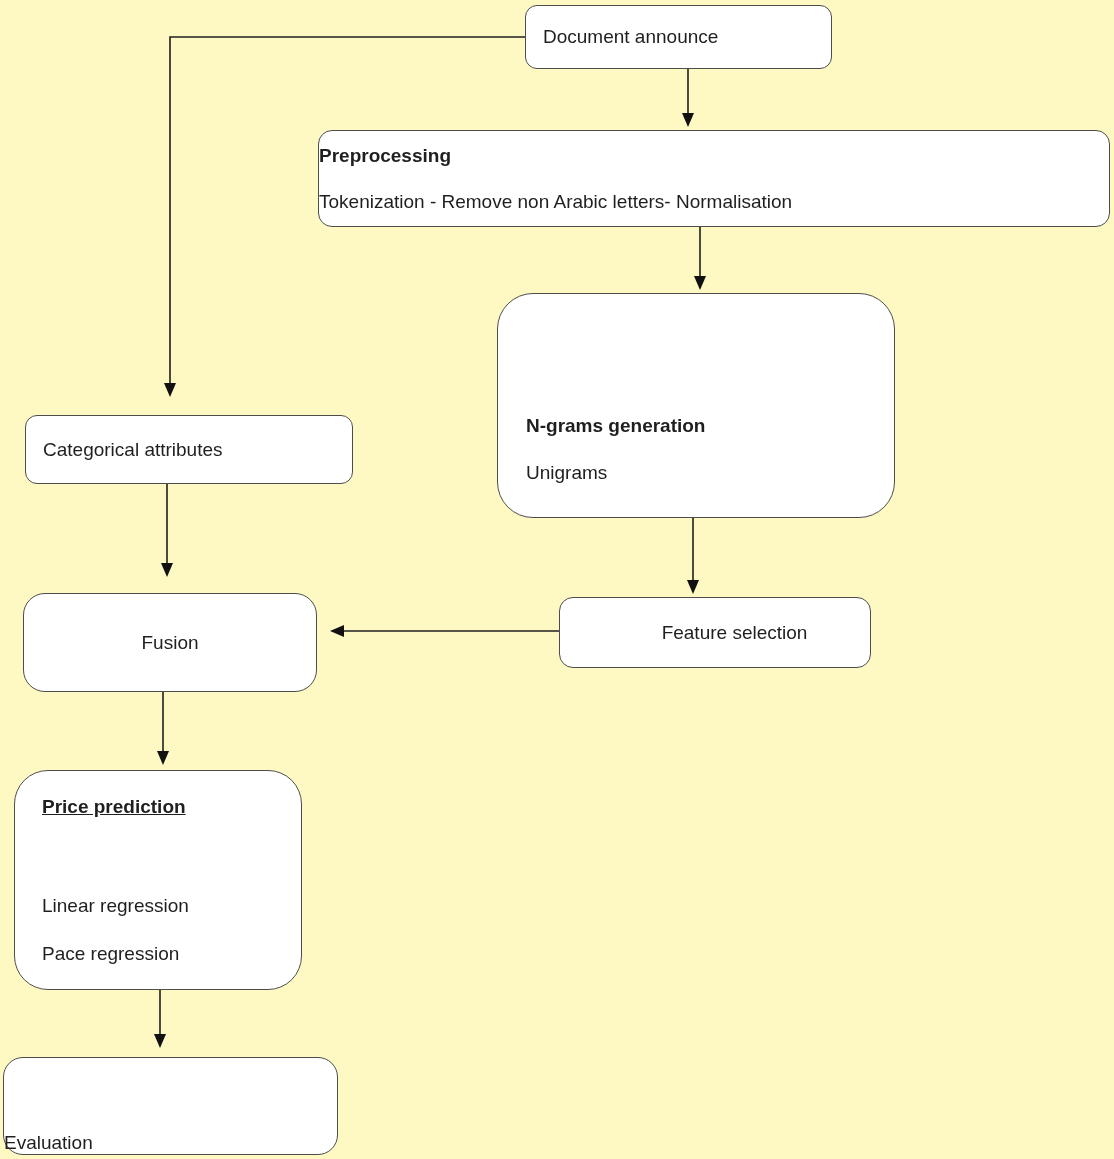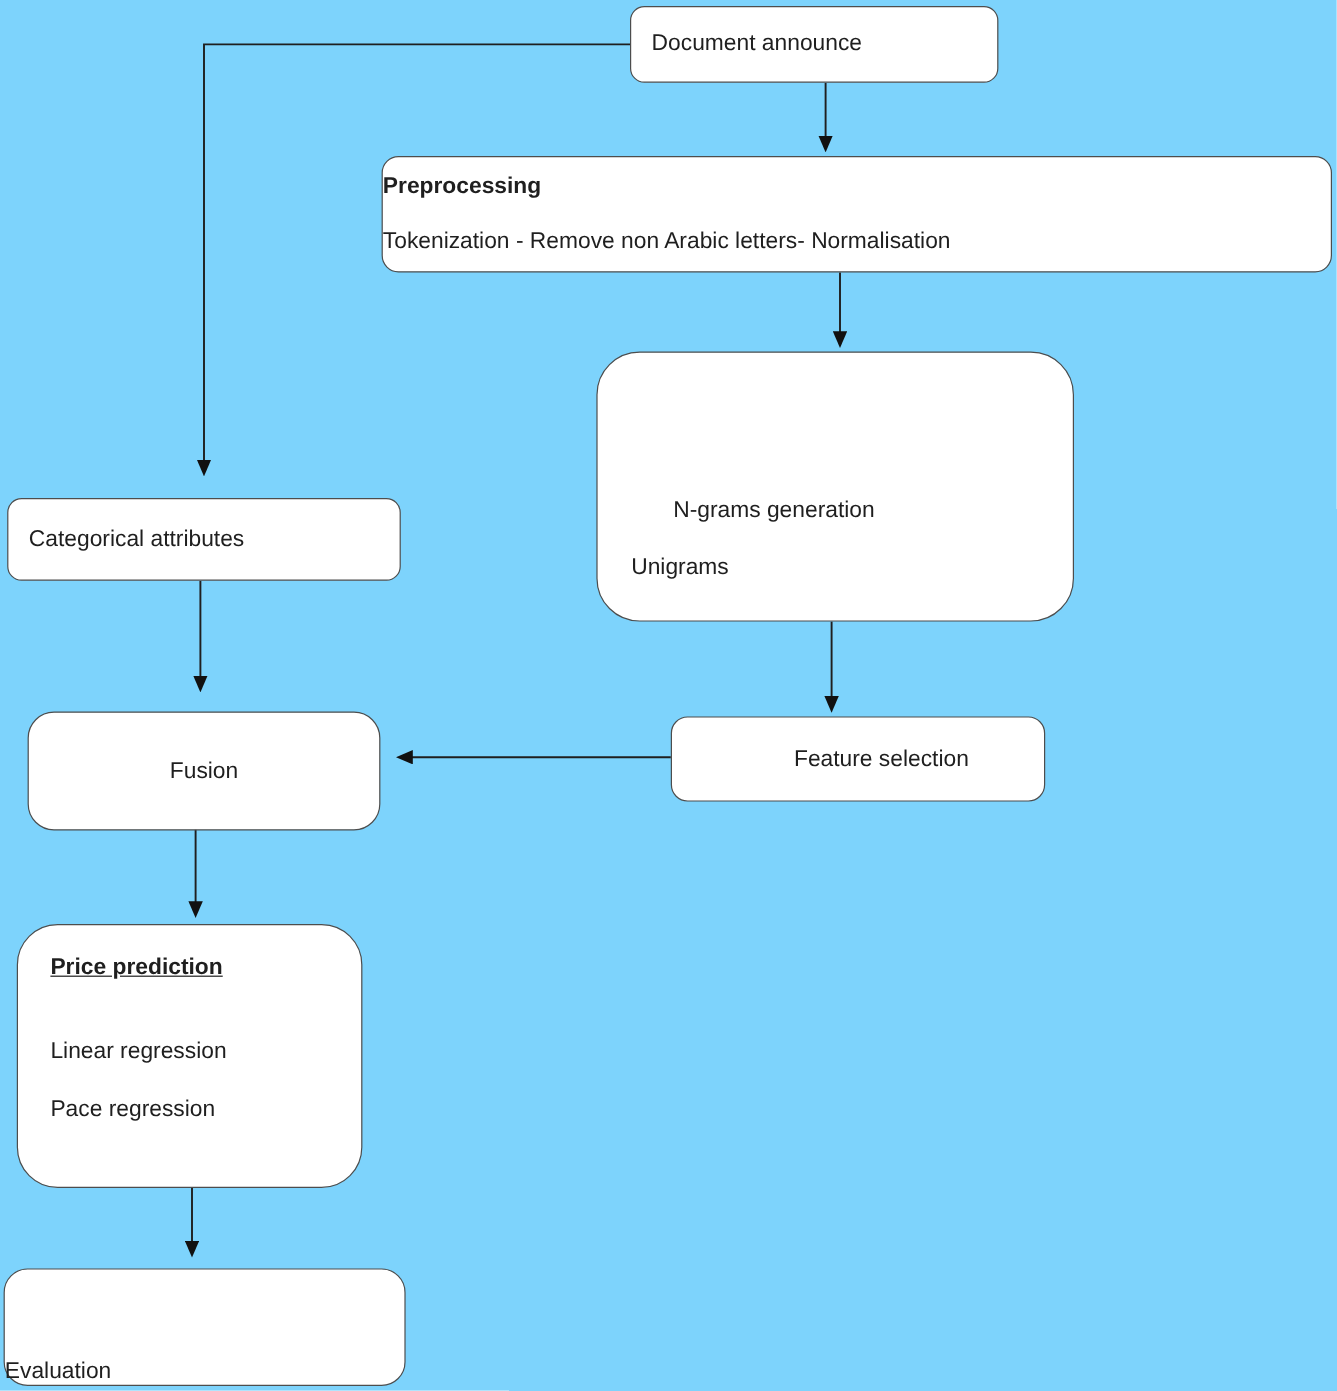--- a/index.html
+++ b/index.html
@@ -4,21 +4,21 @@
 <style>
   html, body {
     margin: 0;
     padding: 0;
     background: #ffffff;
   }
   .canvas {
     position: relative;
     width: 1114px;
     height: 1159px;
-    background: #7dd3fc;
+    background: #fef9c3;
     font-family: "Liberation Sans", sans-serif;
     color: #1f1f1f;
     overflow: hidden;
   }
   .connectors {
     position: absolute;
     left: 0; top: 0;
     width: 1114px;
     height: 1159px;
   }
@@ -49,26 +49,26 @@
   .n-pre .pre-sub   { margin-top: 24px; }
 
   
   .n-ngrams {
     left: 497px; top: 293px; width: 398px; height: 225px;
     border-radius: 36px;
     display: flex; flex-direction: column; justify-content: flex-end;
     align-items: flex-start;
     padding: 0 12px 33px 28px;
   }
-  .n-ngrams .ng-title { font-weight: normal; margin-left: 35px; }
+  .n-ngrams .ng-title { font-weight: bold; }
   .n-ngrams .ng-sub   { margin-top: 25px; }
 
   
   .n-cat {
-    left: 6px; top: 415px; width: 328px; height: 69px;
+    left: 25px; top: 415px; width: 328px; height: 69px;
     border-radius: 12px;
     display: flex; align-items: center;
     padding-left: 17px;
   }
   
   .n-fusion {
     left: 23px; top: 593px; width: 294px; height: 99px;
     border-radius: 22px;
     display: flex; align-items: center; justify-content: center;
   }
@@ -81,21 +81,21 @@
   
   .n-price {
     left: 14px; top: 770px; width: 288px; height: 220px;
     border-radius: 34px;
     padding: 25px 10px 0 27px;
   }
   .n-price .price-title {
     font-weight: bold;
     text-decoration: underline;
   }
-  .n-price .price-item-1 { margin-top: 48px; }
+  .n-price .price-item-1 { margin-top: 77px; }
   .n-price .price-item-2 { margin-top: 26px; }
 
   
   .n-eval {
     left: 3px; top: 1057px; width: 335px; height: 98px;
     border-radius: 20px;
     display: flex; align-items: flex-end; justify-content: flex-start;
     padding-bottom: 0;
   }
 </style>

